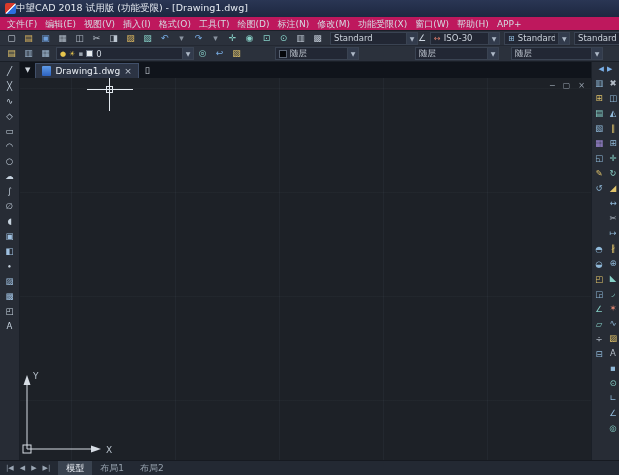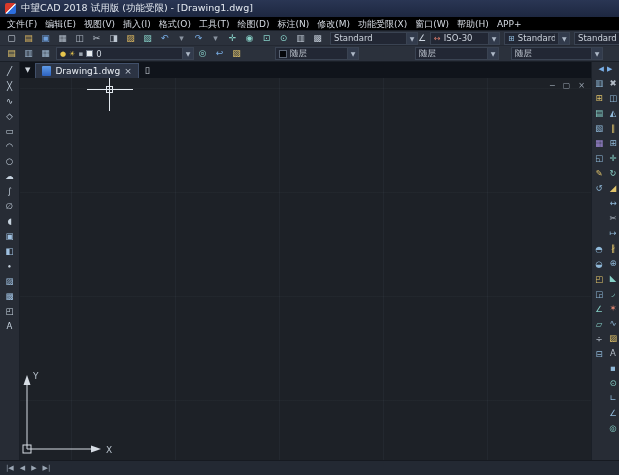--- a/index.html
+++ b/index.html
@@ -1,27 +1,27 @@
 <!DOCTYPE html>
 <html><head>
 <meta charset="utf-8">
 <style>
   * { margin:0; padding:0; box-sizing:border-box; font-family:"DejaVu Sans","Liberation Sans",sans-serif; }
   html,body { width:619px; height:475px; overflow:hidden; background:#14181f; }
   .app { position:relative; width:619px; height:475px; background:#20252e; overflow:hidden; }
 
   
   .titlebar { position:absolute; left:0; top:0; width:619px; height:17px;
-    background:linear-gradient(#2a3654,#1d2740); display:flex; align-items:center; gap:5px; padding:0 5px; }
+    background:linear-gradient(#2a3654,#1d2740); display:flex; align-items:center; padding:0 5px; }
   .app-icon { width:11px; height:11px; border-radius:2px; flex:0 0 auto;
     background:linear-gradient(135deg,#d93a2b 0 48%, #e8e8ea 48% 55%, #2d6fe0 55% 100%); }
   .title-text { color:#e5eaf1; font-size:9.5px; white-space:nowrap; }
 
   
-  .menubar { position:absolute; left:0; top:17px; width:619px; height:14px; background:#000000;
+  .menubar { position:absolute; left:0; top:17px; width:619px; height:14px; background:#be185d;
     border-bottom:1px solid #1b2029; display:flex; align-items:center; padding:0 3px; }
   .menu-item { color:#d5dae2; font-size:9px; line-height:14px; padding:0 4px; white-space:nowrap; cursor:default; }
 
   
   .toolbar { position:absolute; left:0; width:619px; background:#2b313c; display:flex; align-items:center; overflow:hidden; }
   .row1 { top:31px; height:15px; border-bottom:1px solid #232832; padding-left:3px; }
   .row2 { top:46px; height:16px; border-bottom:1px solid #1a1f27; padding-left:3px; }
   .tb-icons { display:flex; align-items:center; }
   .tb-icon { display:inline-block; width:17px; height:15px; line-height:15px; text-align:center; font-size:9px; cursor:pointer; }
   .dim-btn { width:15px; text-align:center; font-size:9px; color:#cfd8e2; }
@@ -306,15 +306,20 @@
     </div>
   </div>
 
   <div class="layout-bar">
     <span class="nav-btns">
         <span class="nav-btn">|◀</span>
         <span class="nav-btn">◀</span>
         <span class="nav-btn">▶</span>
         <span class="nav-btn">▶|</span>
       </span>
+    <span class="layout-tabs">
+        <span class="layout-tab active">模型</span>
+        <span class="layout-tab">布局1</span>
+        <span class="layout-tab">布局2</span>
+      </span>
   </div>
 
 </div>
 
 </body></html>

